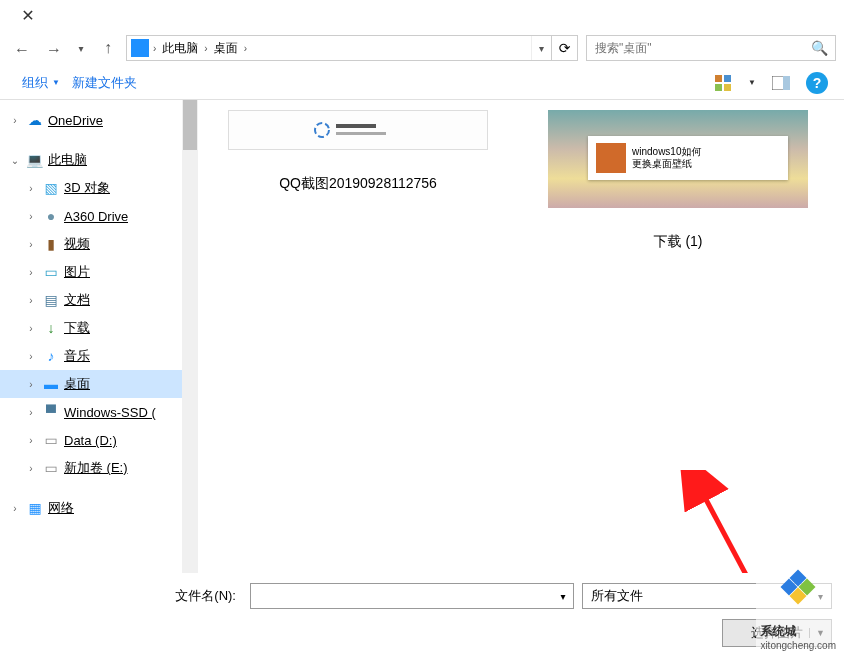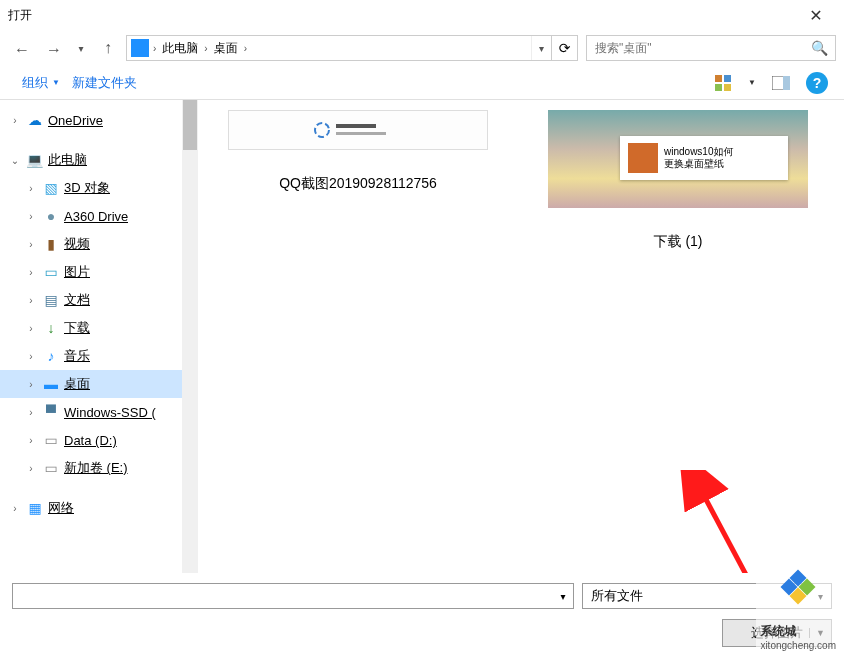--- a/index.html
+++ b/index.html
@@ -68,21 +68,21 @@
   .cheek.l{left:55px;} .cheek.r{right:55px;}
   .mouth { position:absolute; top:120px; left:90px; width:20px; height:10px; border-bottom:3px solid #2a2a2a; border-radius:0 0 14px 14px; }
   .bow { position:absolute; top:175px; left:80px; width:40px; height:20px; }
   .bow:before,.bow:after{content:"";position:absolute;width:18px;height:18px;border:3px solid #2a2a2a;background:#fff;border-radius:3px;}
   .bow:before{left:-2px;transform:rotate(45deg);}
   .bow:after{right:-2px;transform:rotate(45deg);}
   .bow .knot{position:absolute;left:16px;top:5px;width:8px;height:8px;background:#2a2a2a;border-radius:2px;}
 
   
   .dl-thumb { width:100%; height:100%; background:linear-gradient(#7aa 0%, #cba 40%, #ed9 70%, #caa 100%); position:relative; }
-  .dl-card { position:absolute; top:26px; left:40px; right:20px; height:44px; background:#fff; display:flex; align-items:center; padding:4px 8px; font-size:10px; gap:6px; box-shadow:0 1px 3px rgba(0,0,0,.3);margin-left:32px;}
+  .dl-card { position:absolute; top:26px; left:40px; right:20px; height:44px; background:#fff; display:flex; align-items:center; padding:4px 8px; font-size:10px; gap:6px; box-shadow:0 1px 3px rgba(0,0,0,.3);}
   .dl-ico { width:30px; height:30px; background:#d06a2a; }
   .dl-txt { line-height:1.2; }
 
   
   .arrow-svg { position:absolute; top:370px; left:430px; pointer-events:none; }
 
   
   .bottom { position:absolute; left:0; right:0; bottom:0; padding:10px 12px 14px 12px; background:#fff; display:flex; flex-direction:column; gap:10px; }
   .fn-row { display:flex; align-items:center; gap:8px; }
   .fn-label { width:230px; text-align:right; font-size:13px; padding-right:6px; }
@@ -100,21 +100,20 @@
   .wm-logo span{position:absolute;width:12px;height:12px;transform:rotate(45deg);}
   .wm-logo .a{background:#2b7de1;top:0;left:9px;}
   .wm-logo .b{background:#2b7de1;top:9px;left:0;}
   .wm-logo .c{background:#7fc241;top:9px;left:18px;}
   .wm-logo .d{background:#f5c330;top:18px;left:9px;}
 </style>
 </head>
 <body>
 
 <div class="titlebar">
-  <div class="title">打开</div>
   <div class="close">✕</div>
 </div>
 
 <div class="navrow">
   <div class="nav-btn">←</div>
   <div class="nav-btn">→</div>
   <div class="nav-btn small">▾</div>
   <div class="nav-btn">↑</div>
 
   <div class="addrbar">
@@ -283,20 +282,21 @@
           </marker>
         </defs>
       <line x1="190" y1="240" x2="74" y2="22" stroke="#ff1a1a" stroke-width="5" marker-end="url(#ah)"></line>
       <line x1="100" y1="120" x2="200" y2="255" stroke="#ff1a1a" stroke-width="5" marker-end="url(#ah)"></line>
     </svg>
   </div>
 </div>
 
 <div class="bottom">
   <div class="fn-row">
+    <div class="fn-label">文件名(N):</div>
     <div class="fn-combo">
       <input style="">
       <div class="dd">▾</div>
     </div>
     <div class="filter">
       <span>所有文件</span>
       <span class="dd">▾</span>
     </div>
   </div>
   <div class="btn-row">

